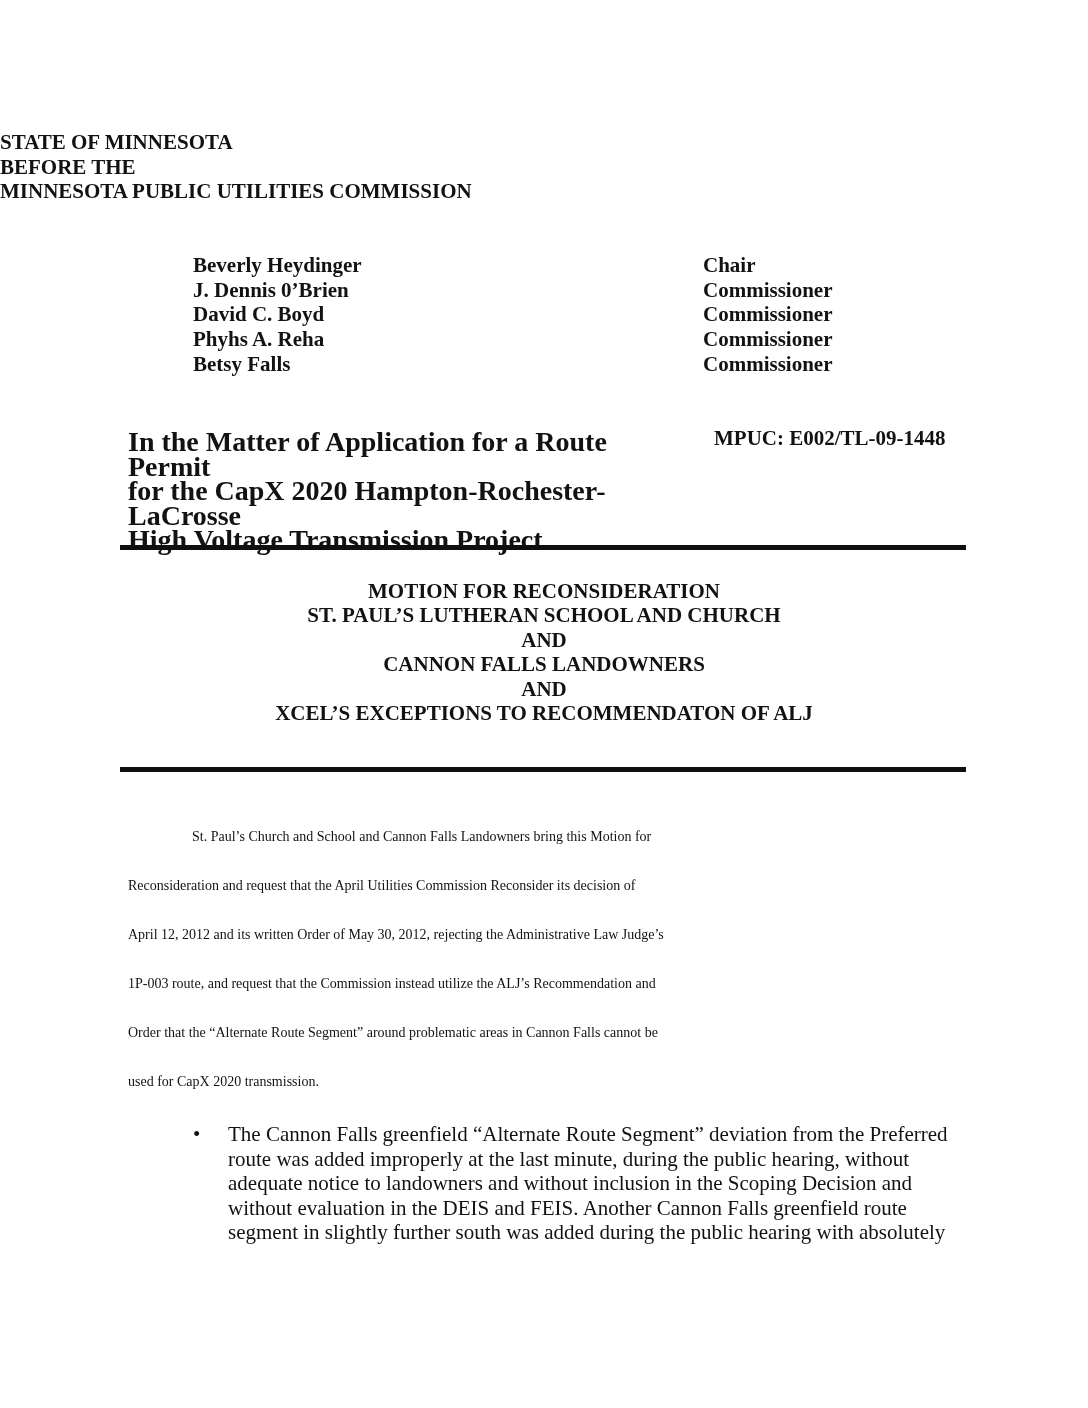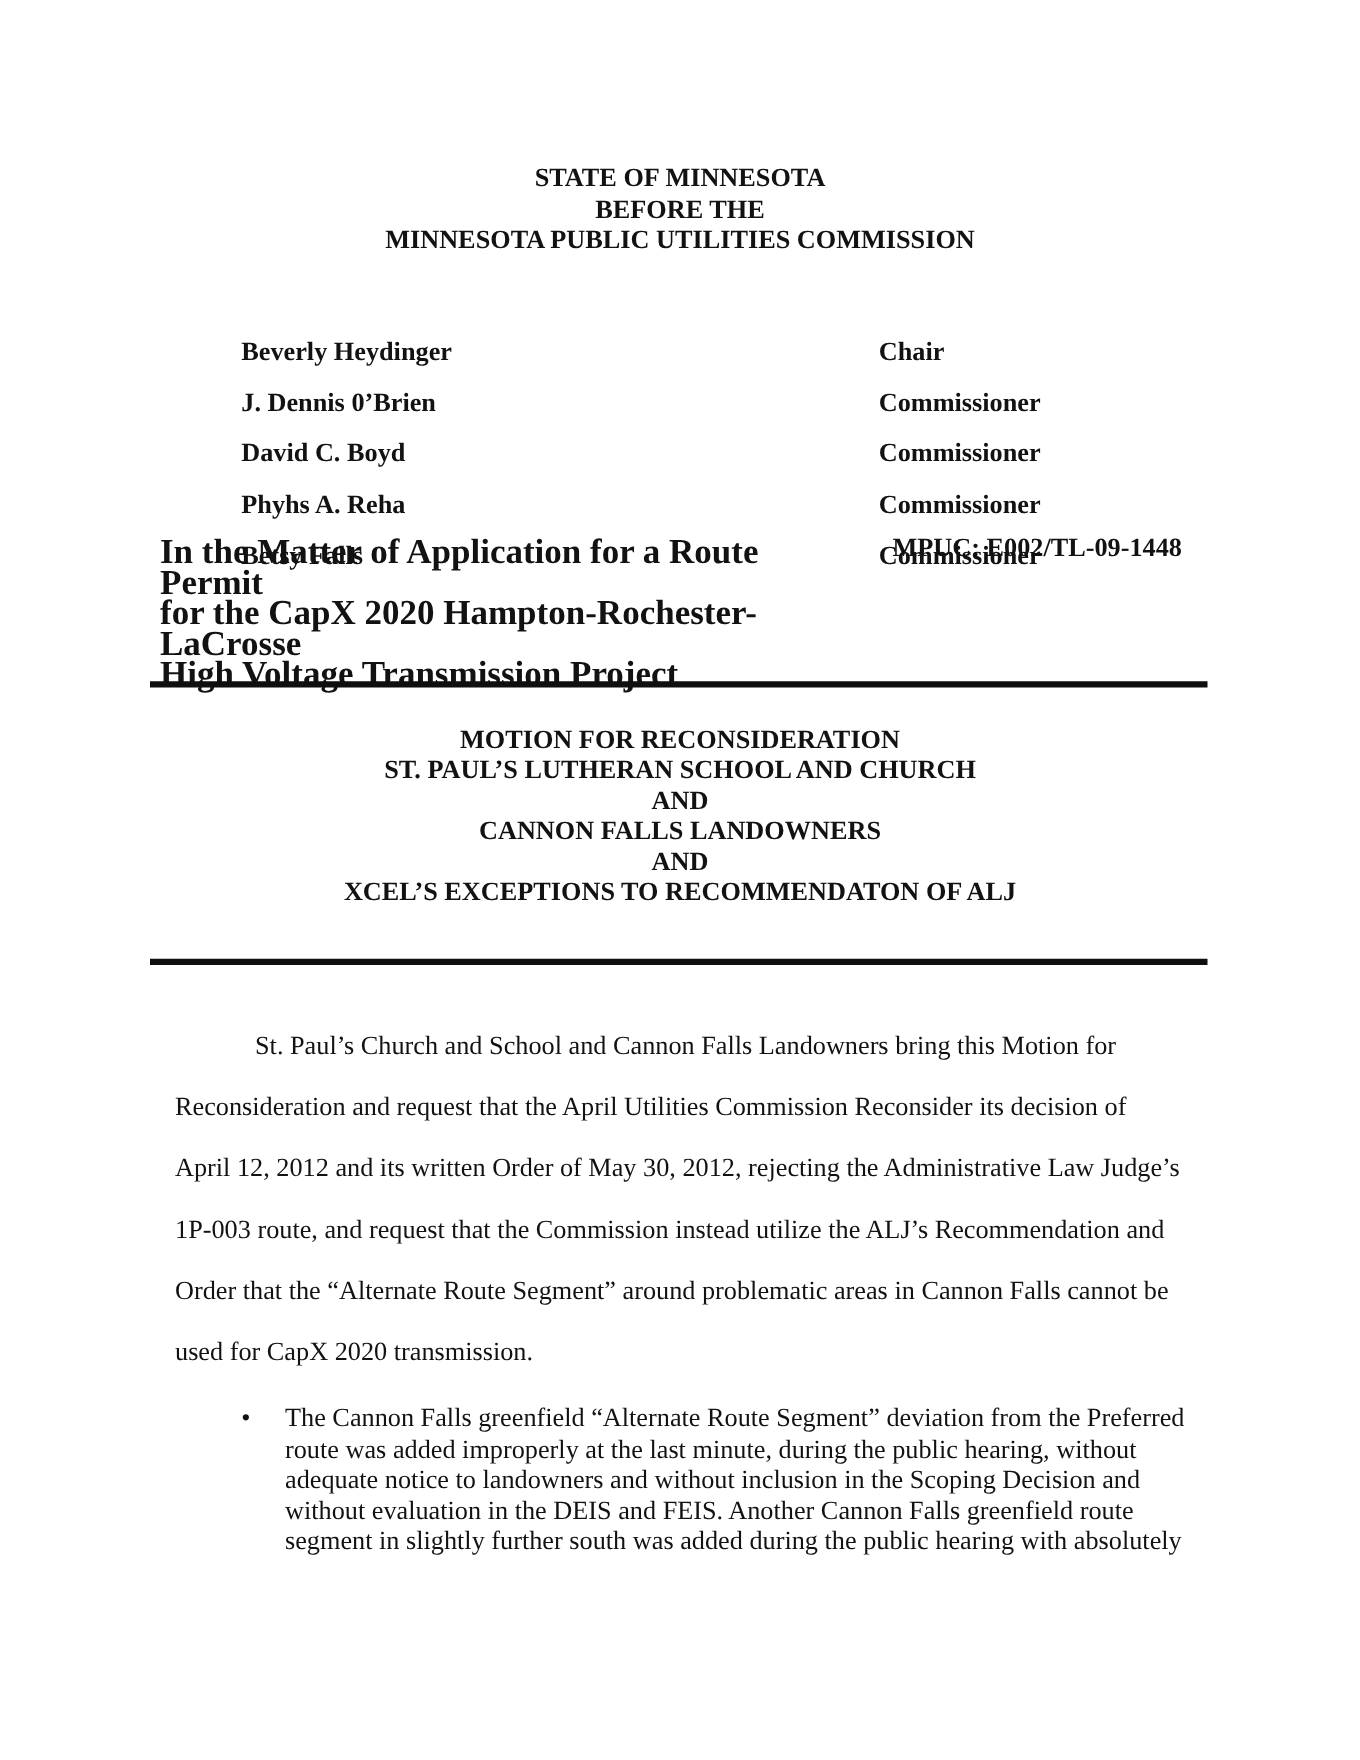--- a/index.html
+++ b/index.html
@@ -15,36 +15,36 @@
     font-family: "Liberation Serif", "DejaVu Serif", serif;
     color: #121212;
     overflow: hidden;
   }
 
   .court-header {
     position: absolute;
     top: 130px;
     left: 0;
     width: 1088px;
-    text-align: center;
+    text-align: left;
     font-weight: bold;
     font-size: 21px;
     line-height: 24.6px;
   }
 
   .commissioners {
     position: absolute;
     top: 253px;
     left: 193px;
     width: 780px;
     font-weight: bold;
     font-size: 21px;
     line-height: 24.65px;
   }
-  .commissioner-row { position: relative; margin-top: 16px; }
+  .commissioner-row { position: relative; }
   .commissioner-title { position: absolute; left: 510px; top: 0; }
 
   .matter-block {
     position: absolute;
     top: 430px;
     left: 128px;
     width: 560px;
     font-weight: bold;
     font-size: 28px;
     line-height: 24.6px;
@@ -75,23 +75,23 @@
     width: 1088px;
     text-align: center;
     font-weight: bold;
     font-size: 21px;
     line-height: 24.4px;
   }
 
   .body-paragraph {
     position: absolute;
     top: 812px;
-    left: 140px;
+    left: 128px;
     width: 832px;
-    font-size: 21px;
+    font-size: 14px;
     line-height: 49px;
     white-space: nowrap;
   }
   .body-paragraph .line.indent { padding-left: 64px; }
 
   .bullet-item {
     position: absolute;
     top: 1122px;
     left: 193px;
     width: 780px;

